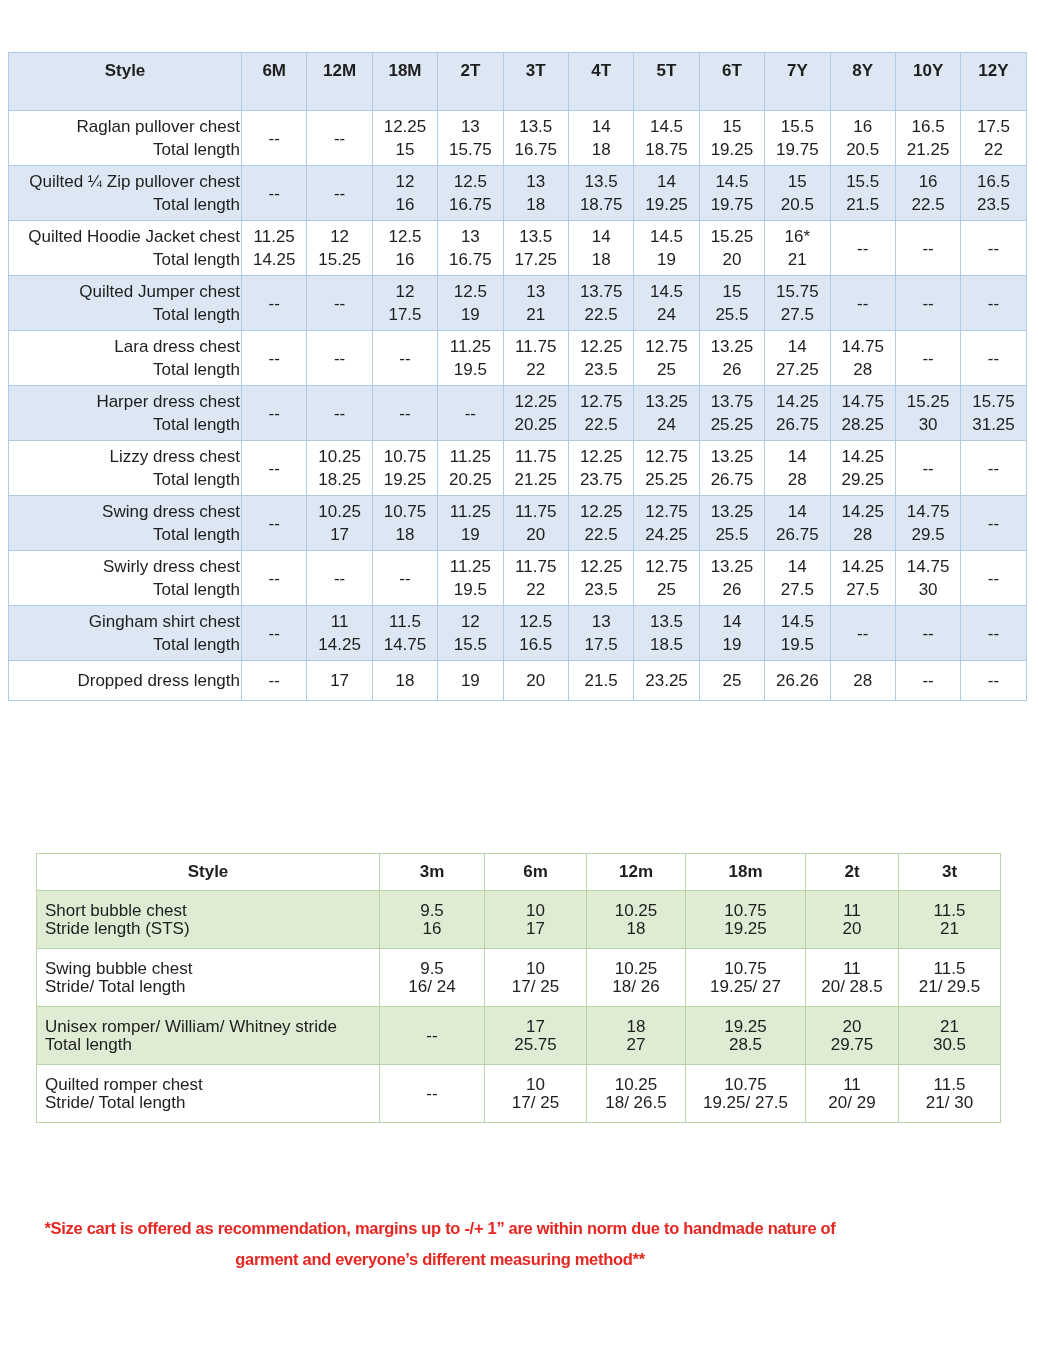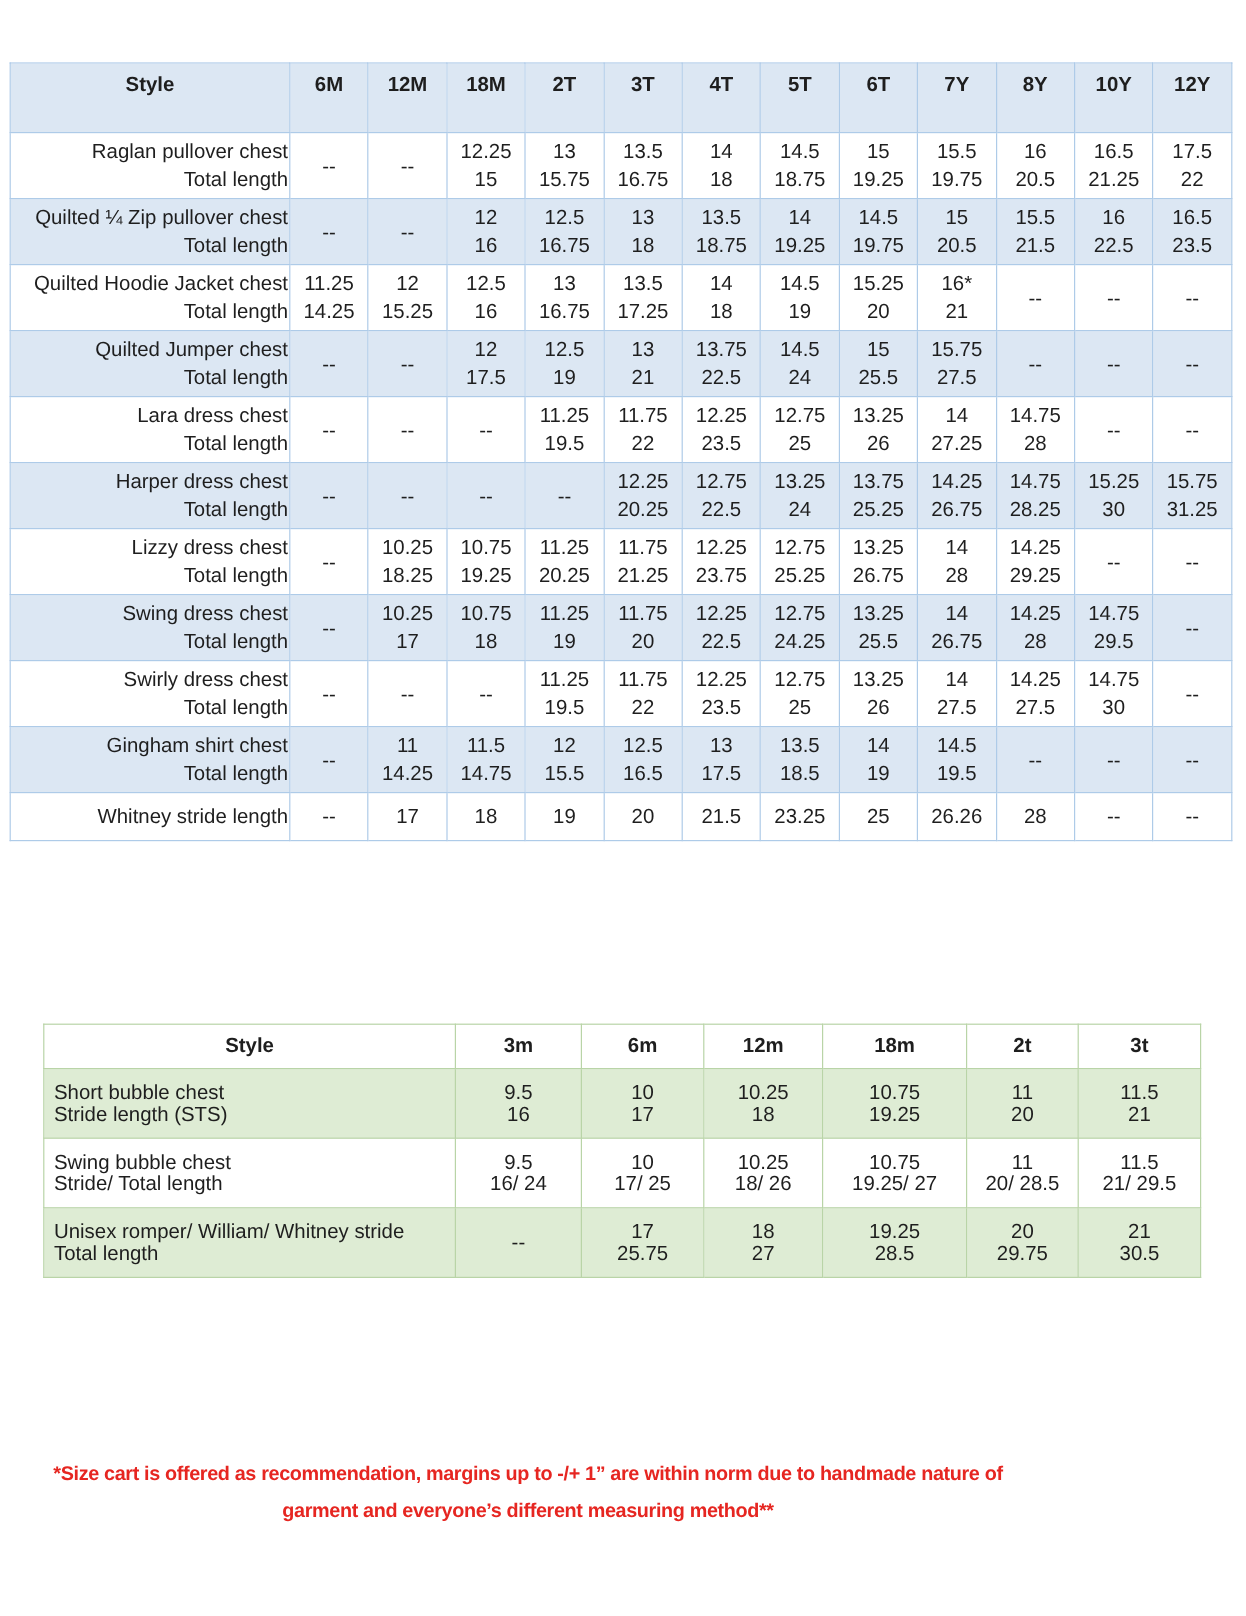--- a/index.html
+++ b/index.html
@@ -381,21 +381,21 @@
 18.5</td>
           <td class="value-cell">14
 19</td>
           <td class="value-cell">14.5
 19.5</td>
           <td class="value-cell">--</td>
           <td class="value-cell">--</td>
           <td class="value-cell">--</td>
         </tr>
         <tr>
-          <td class="style-cell">Whitney stride length</td>
+          <td class="style-cell">Dropped dress length</td>
           <td class="value-cell">--</td>
           <td class="value-cell">17</td>
           <td class="value-cell">18</td>
           <td class="value-cell">19</td>
           <td class="value-cell">20</td>
           <td class="value-cell">21.5</td>
           <td class="value-cell">23.25</td>
           <td class="value-cell">25</td>
           <td class="value-cell">26.26</td>
           <td class="value-cell">28</td>
@@ -467,18 +467,33 @@
 25.75</td>
           <td class="value-cell">18
 27</td>
           <td class="value-cell">19.25
 28.5</td>
           <td class="value-cell">20
 29.75</td>
           <td class="value-cell">21
 30.5</td>
         </tr>
+        <tr>
+          <td class="style-cell">Quilted romper chest
+Stride/ Total length</td>
+          <td class="value-cell">--</td>
+          <td class="value-cell">10
+17/ 25</td>
+          <td class="value-cell">10.25
+18/ 26.5</td>
+          <td class="value-cell">10.75
+19.25/ 27.5</td>
+          <td class="value-cell">11
+20/ 29</td>
+          <td class="value-cell">11.5
+21/ 30</td>
+        </tr>
       </tbody>
     </table>
 
   <p class="disclaimer">*Size cart is offered as recommendation, margins up to -/+ 1” are within norm due to handmade nature of garment and everyone’s different measuring method**</p>
 
 </div>
 
 </body></html>

